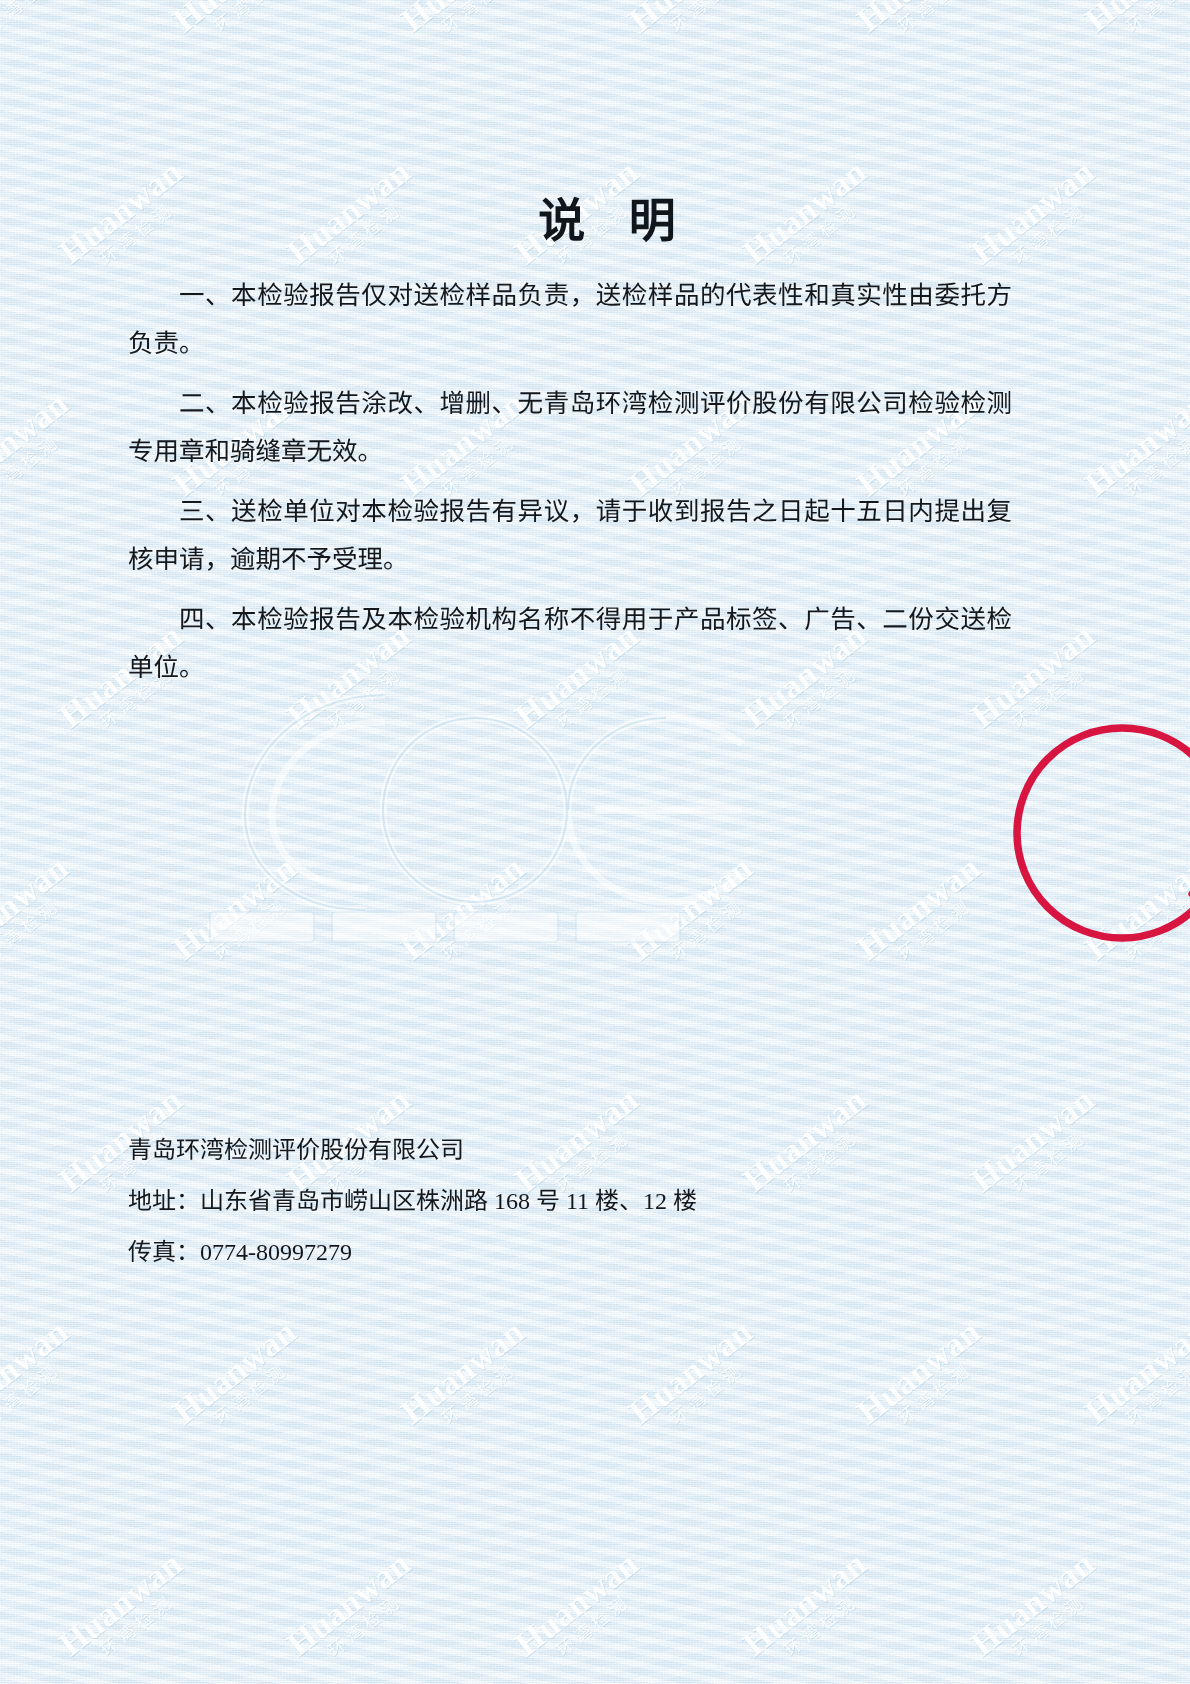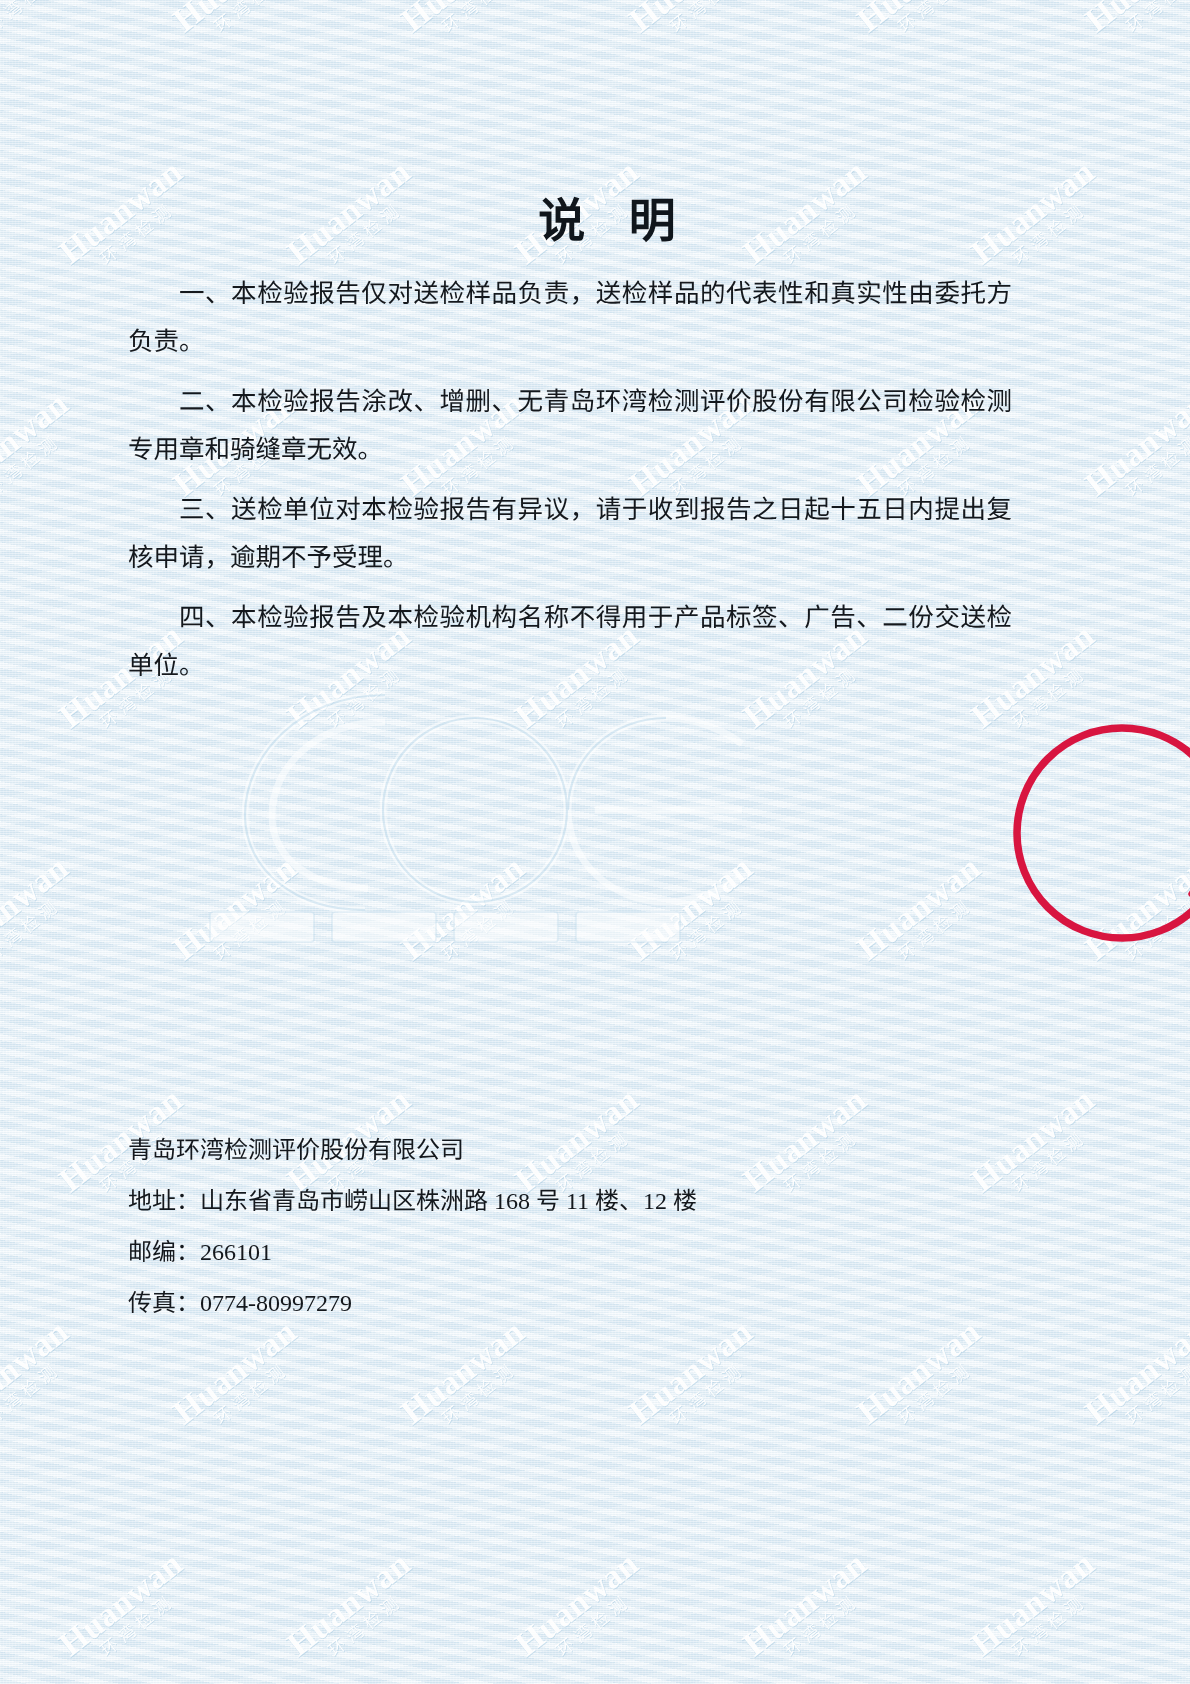--- a/index.html
+++ b/index.html
@@ -134,21 +134,21 @@
     width: 884px;
   }
   .clause {
     font-size: 25.5px;
     line-height: 48px;
     color: #14181d;
     text-indent: 51px;
     text-align: justify;
     text-justify: inter-ideograph;
     margin: 0 0 12px 0;
-    font-family: Liberation Mono, monospace;
+    font-family: Liberation Serif, serif;
   }
 
   
   .footer-block {
     position: absolute;
     left: 128px;
     top: 1125px;
     width: 700px;
   }
   .footer-line {
@@ -395,21 +395,20 @@
     <div class="body-block">
       <p class="clause">一、本检验报告仅对送检样品负责，送检样品的代表性和真实性由委托方负责。</p>
       <p class="clause">二、本检验报告涂改、增删、无青岛环湾检测评价股份有限公司检验检测专用章和骑缝章无效。</p>
       <p class="clause">三、送检单位对本检验报告有异议，请于收到报告之日起十五日内提出复核申请，逾期不予受理。</p>
       <p class="clause">四、本检验报告及本检验机构名称不得用于产品标签、广告、二份交送检单位。</p>
     </div>
 
     <div class="footer-block">
       <div class="footer-line">青岛环湾检测评价股份有限公司</div>
       <div class="footer-line">地址：山东省青岛市崂山区株洲路 168 号 11 楼、12 楼</div>
-      <div class="footer-line">邮编：266101</div>
       <div class="footer-line">传真：0774-80997279</div>
     </div>
 
   </div>
 
   <div class="seal">
     <svg width="238" height="230" viewBox="0 0 238 230" xmlns="http://www.w3.org/2000/svg">
       <g transform="rotate(180 170 115)">
         <circle cx="170" cy="115" r="105" fill="none" stroke="#d81540" stroke-width="7.5"></circle>
         <g fill="#d81540" font-family="Liberation Serif, serif" font-size="30" font-weight="700">

